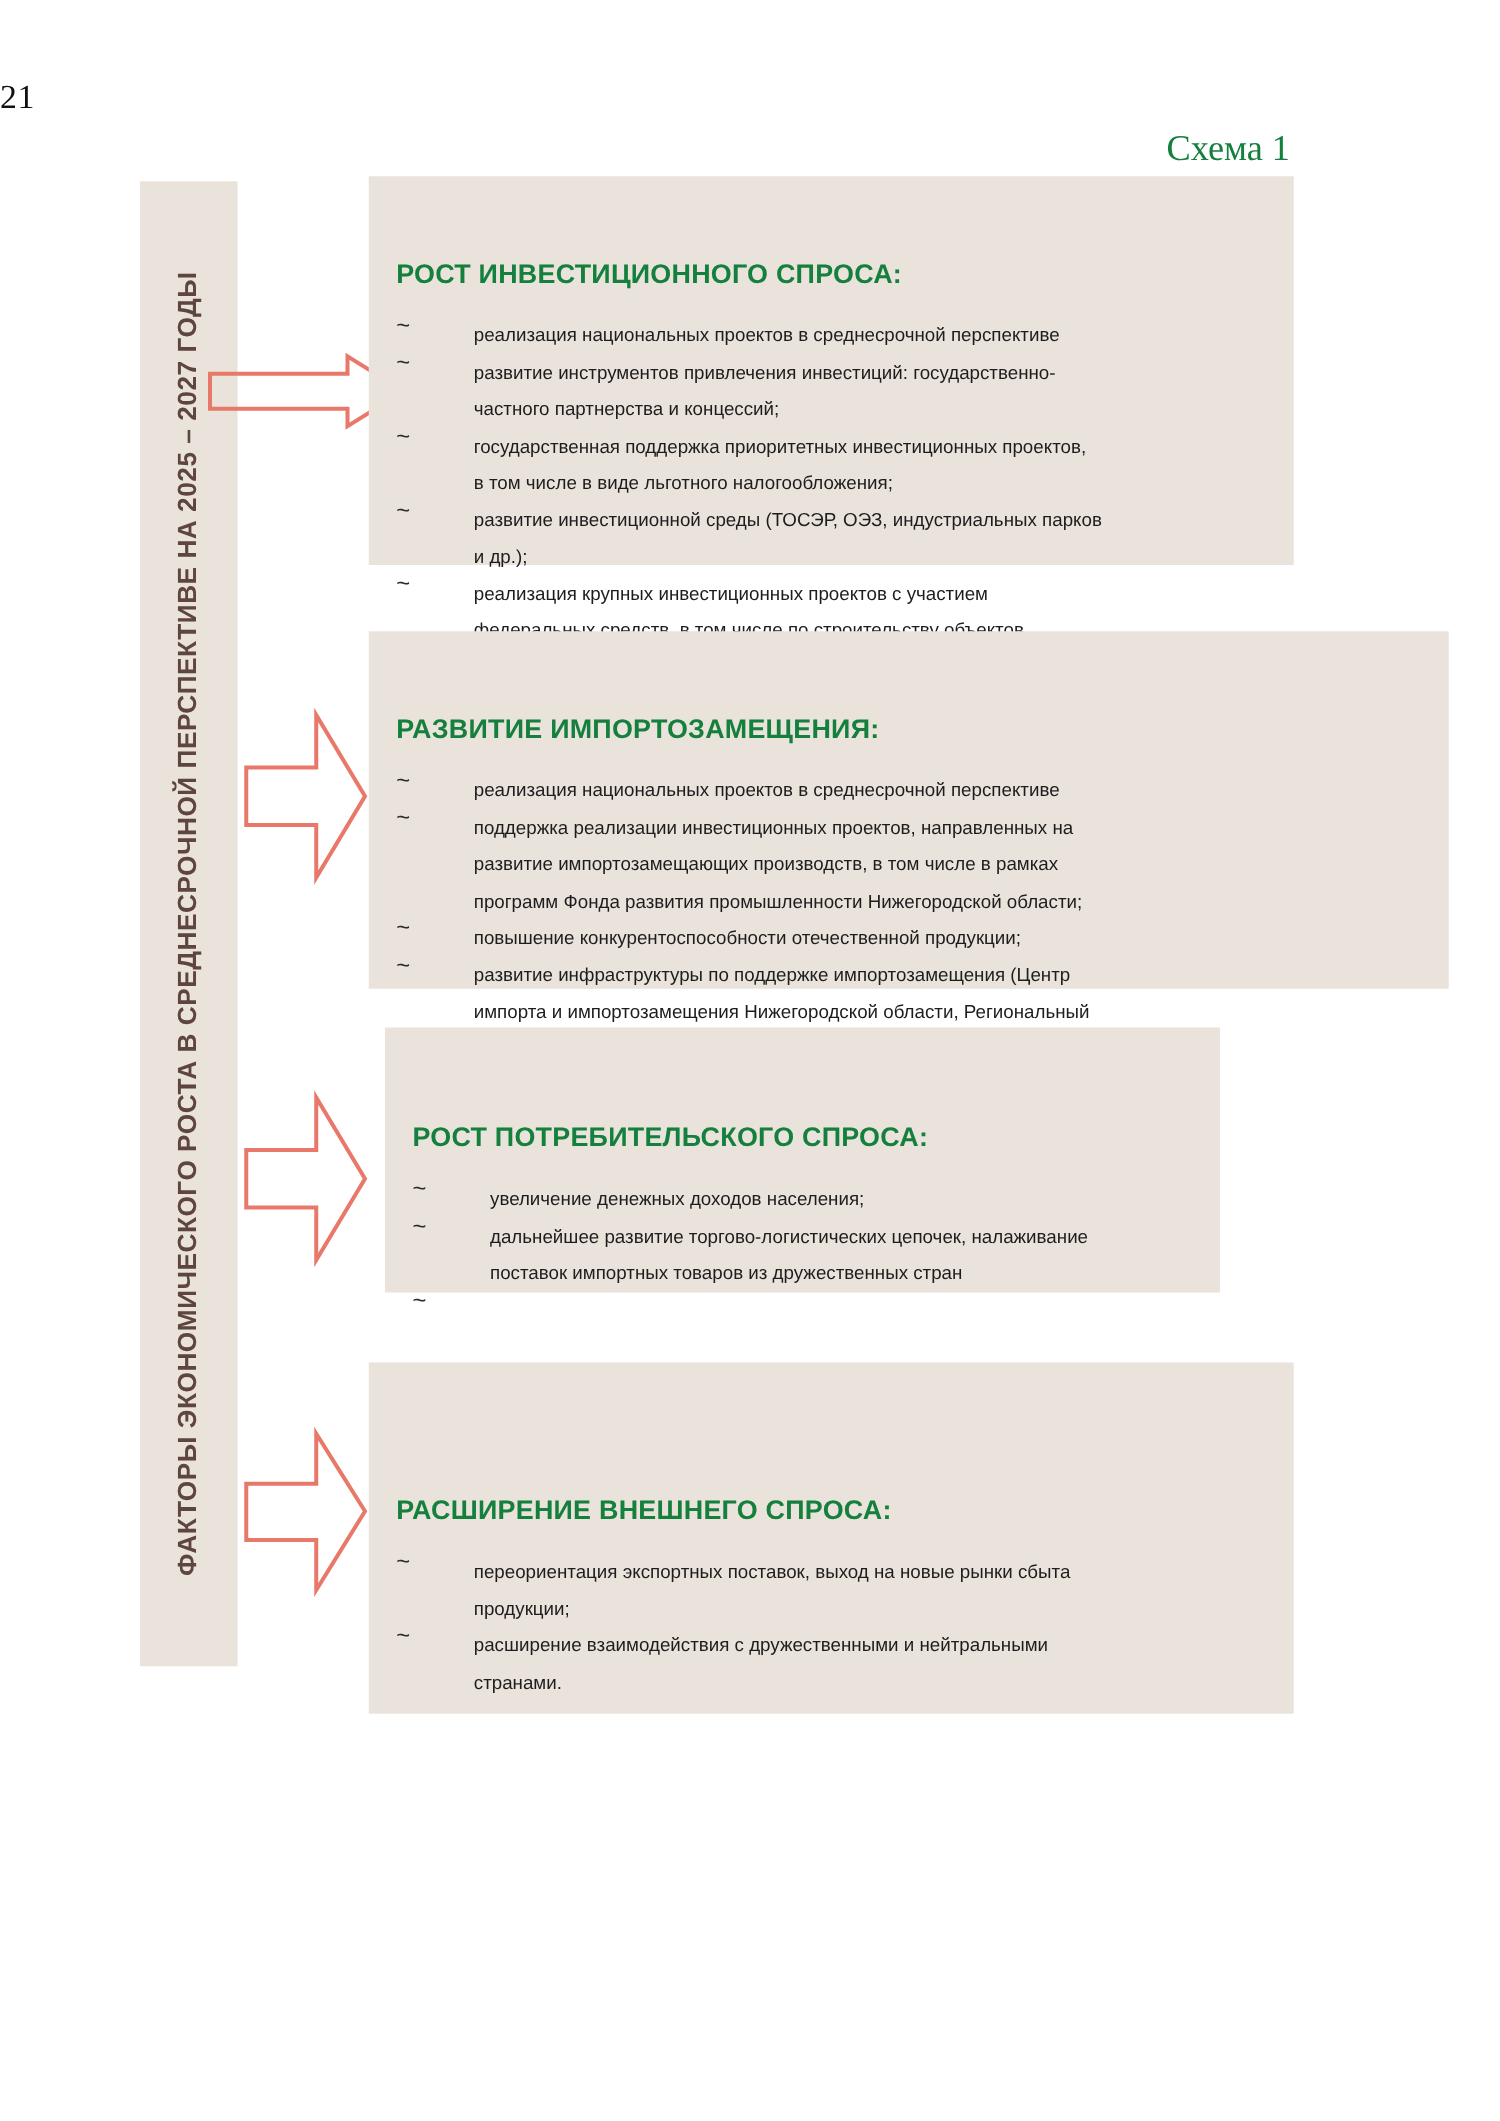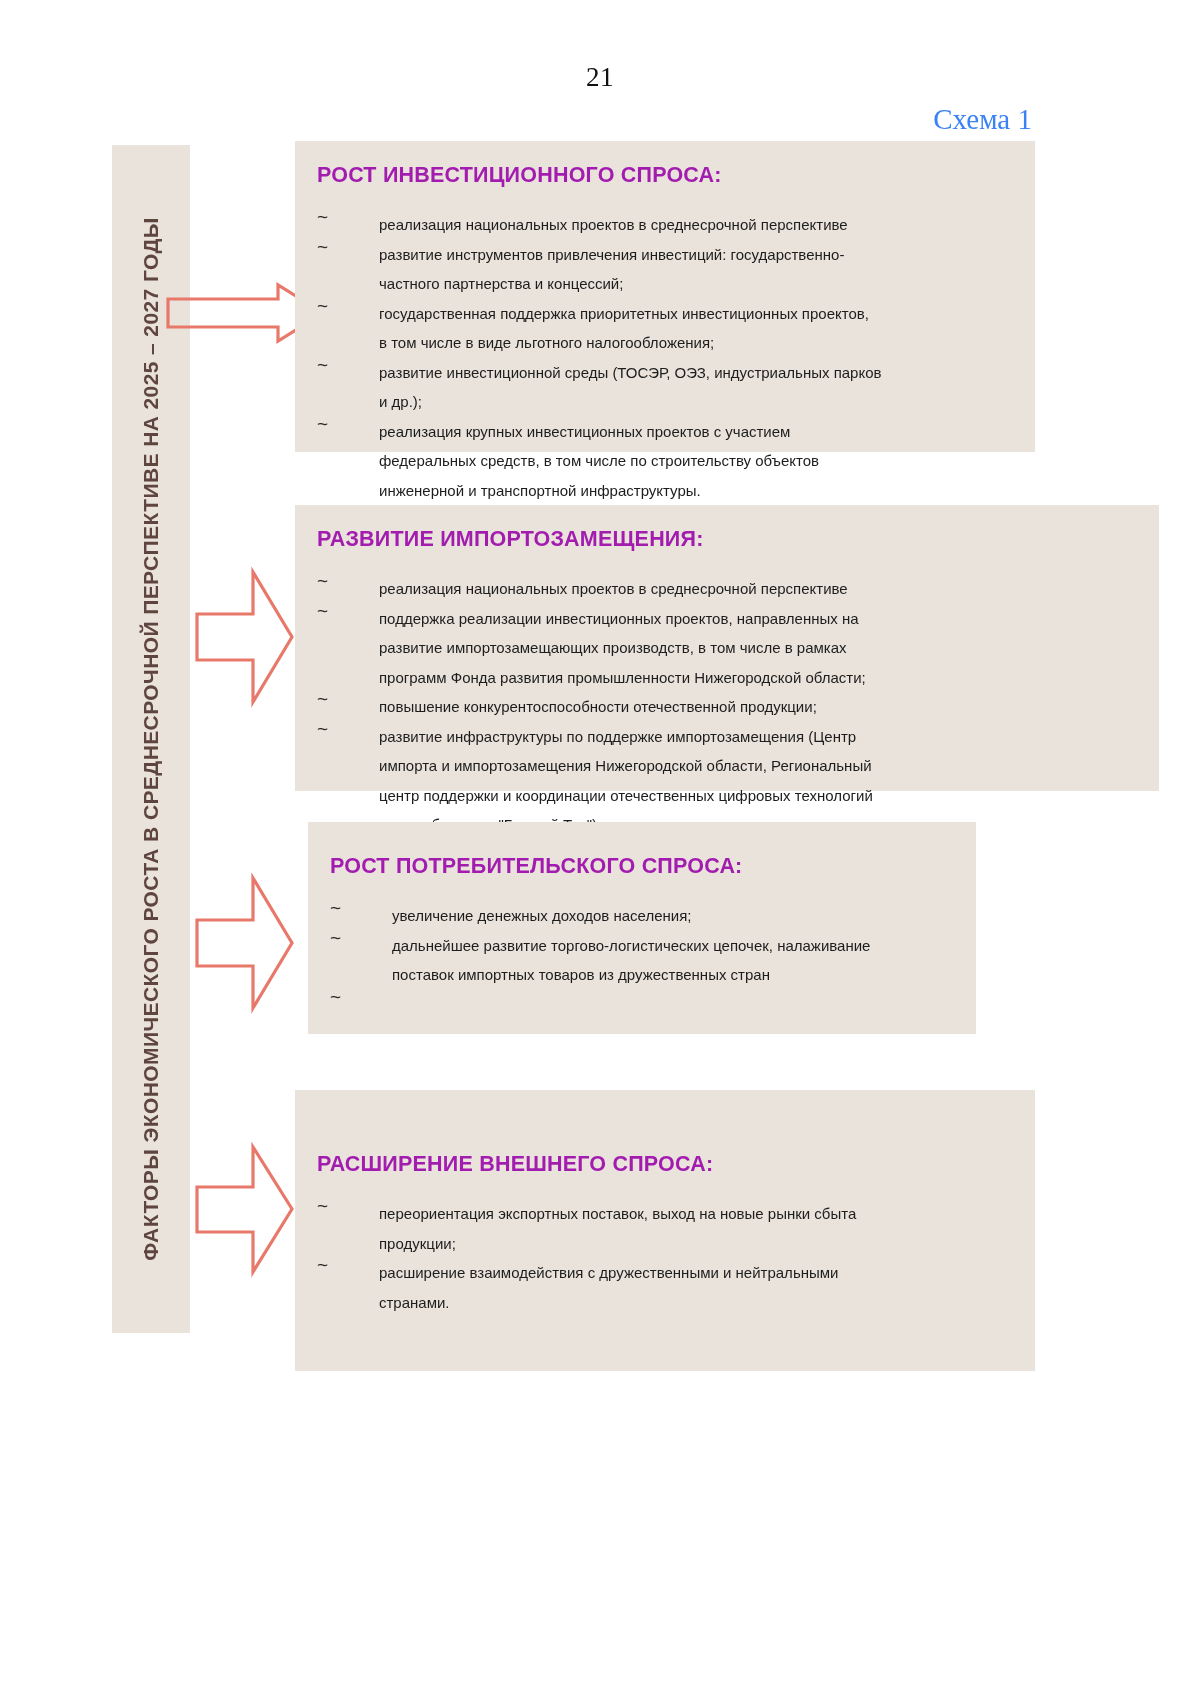--- a/index.html
+++ b/index.html
@@ -22,35 +22,35 @@
     background: #ffffff;
     overflow: hidden;
   }
 
   
   .page-number {
     position: absolute;
     top: 62px;
     left: 0;
     width: 1200px;
-    text-align: center;
+    text-align: left;
     font-family: "Liberation Serif", serif;
     font-size: 27px;
     color: #111111;
     letter-spacing: 0.5px;
   }
 
   
   .scheme-caption {
     position: absolute;
     top: 103px;
     right: 168px;
     font-family: "Liberation Serif", serif;
     font-size: 29px;
-    color: #3b82f6;
+    color: #15803d;
   }
 
   
   .vertical-bar {
     position: absolute;
     left: 112px;
     top: 145px;
     width: 78px;
     height: 1188px;
     background: #EAE3DB;
@@ -78,23 +78,24 @@
   
   .block {
     position: absolute;
     background: #EAE3DB;
     box-sizing: border-box;
   }
   .block-heading {
     font-family: "Liberation Sans", sans-serif;
     font-weight: bold;
     font-size: 21.5px;
-    color: #a21caf;
+    color: #15803d;
     letter-spacing: 0.2px;
     white-space: nowrap;
+    margin-top: 44px;
   }
   .bullets {
     position: relative;
   }
   .bullet-row {
     position: relative;
     display: block;
   }
   .bullet-mark {
     position: absolute;

